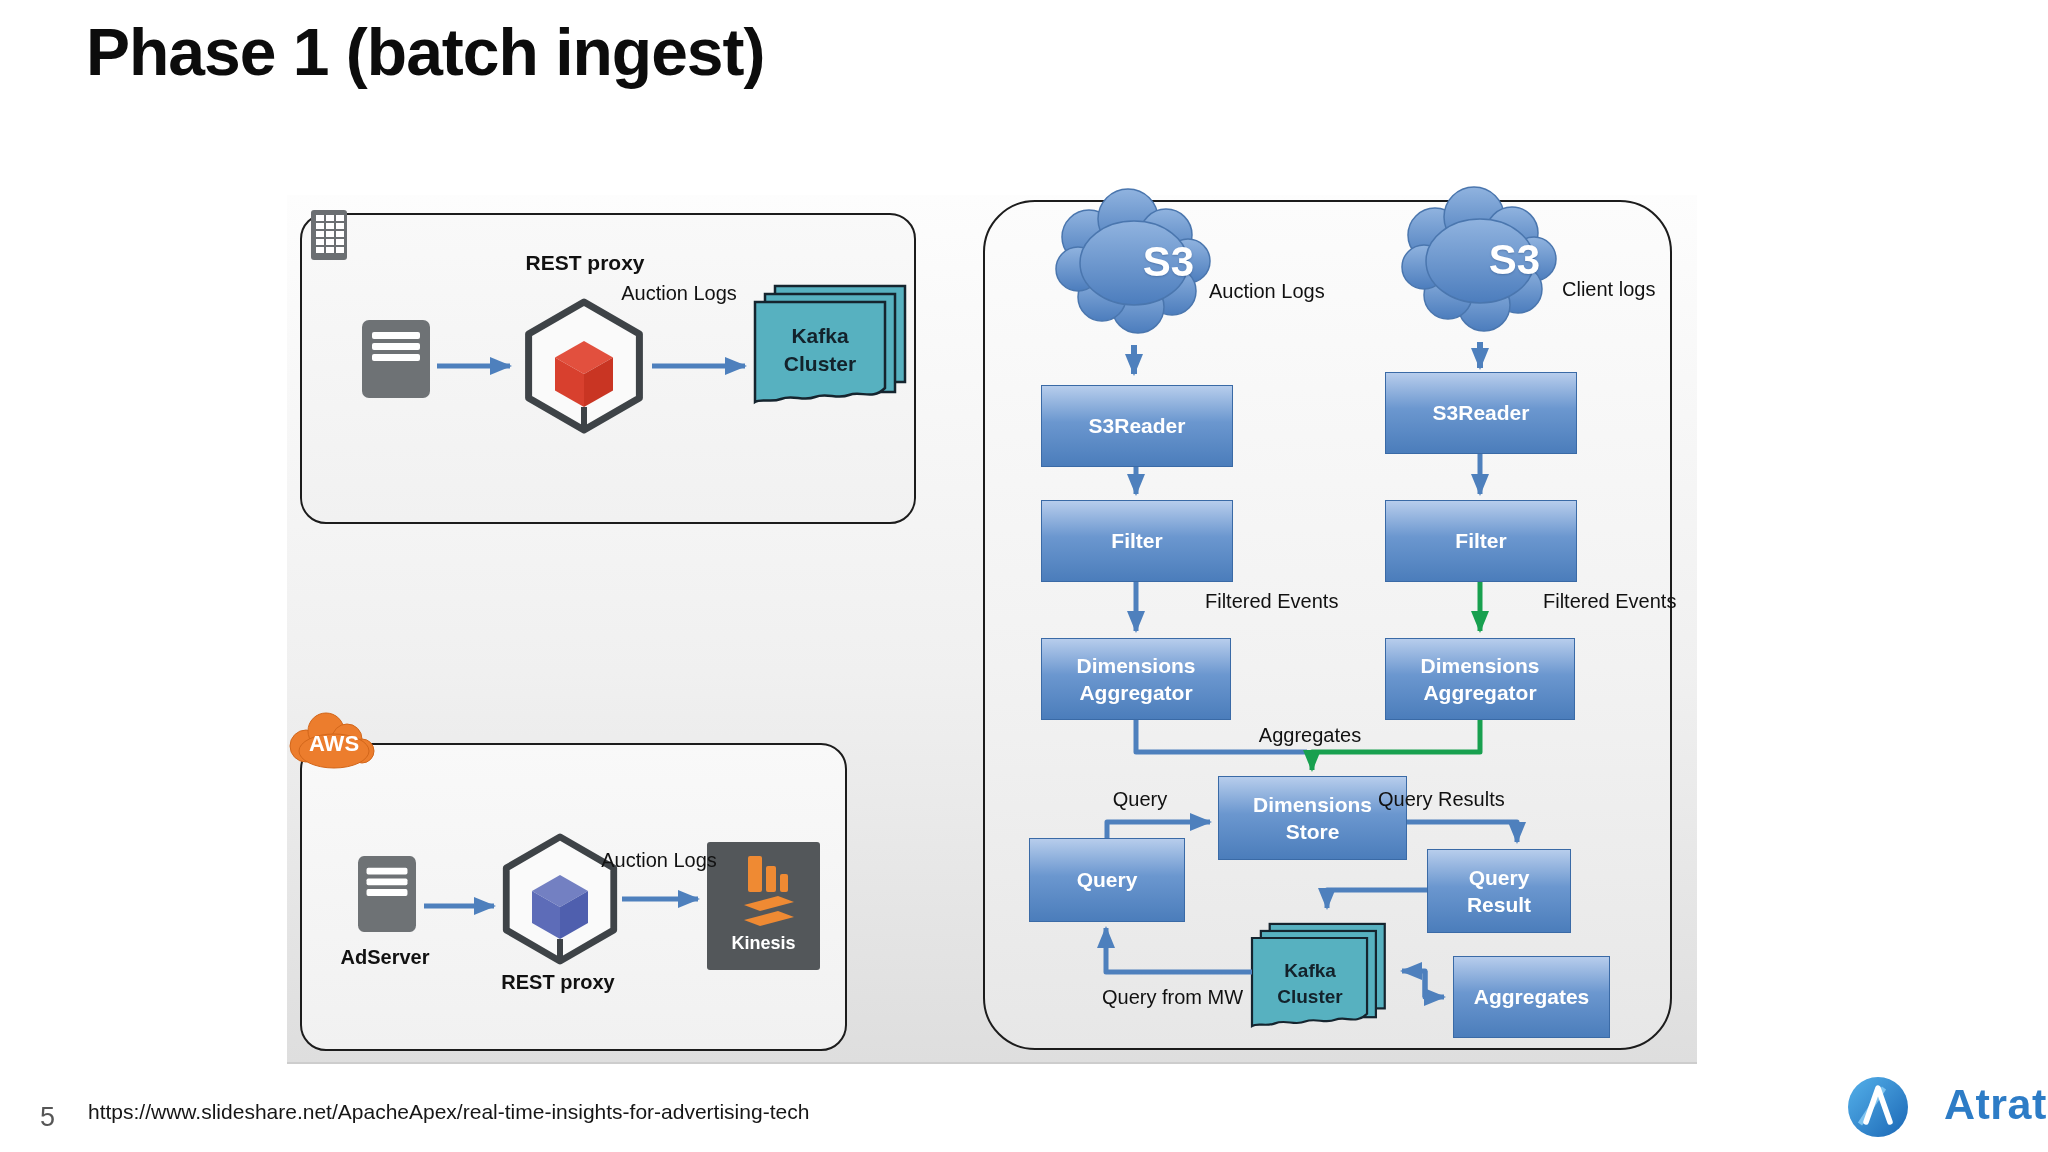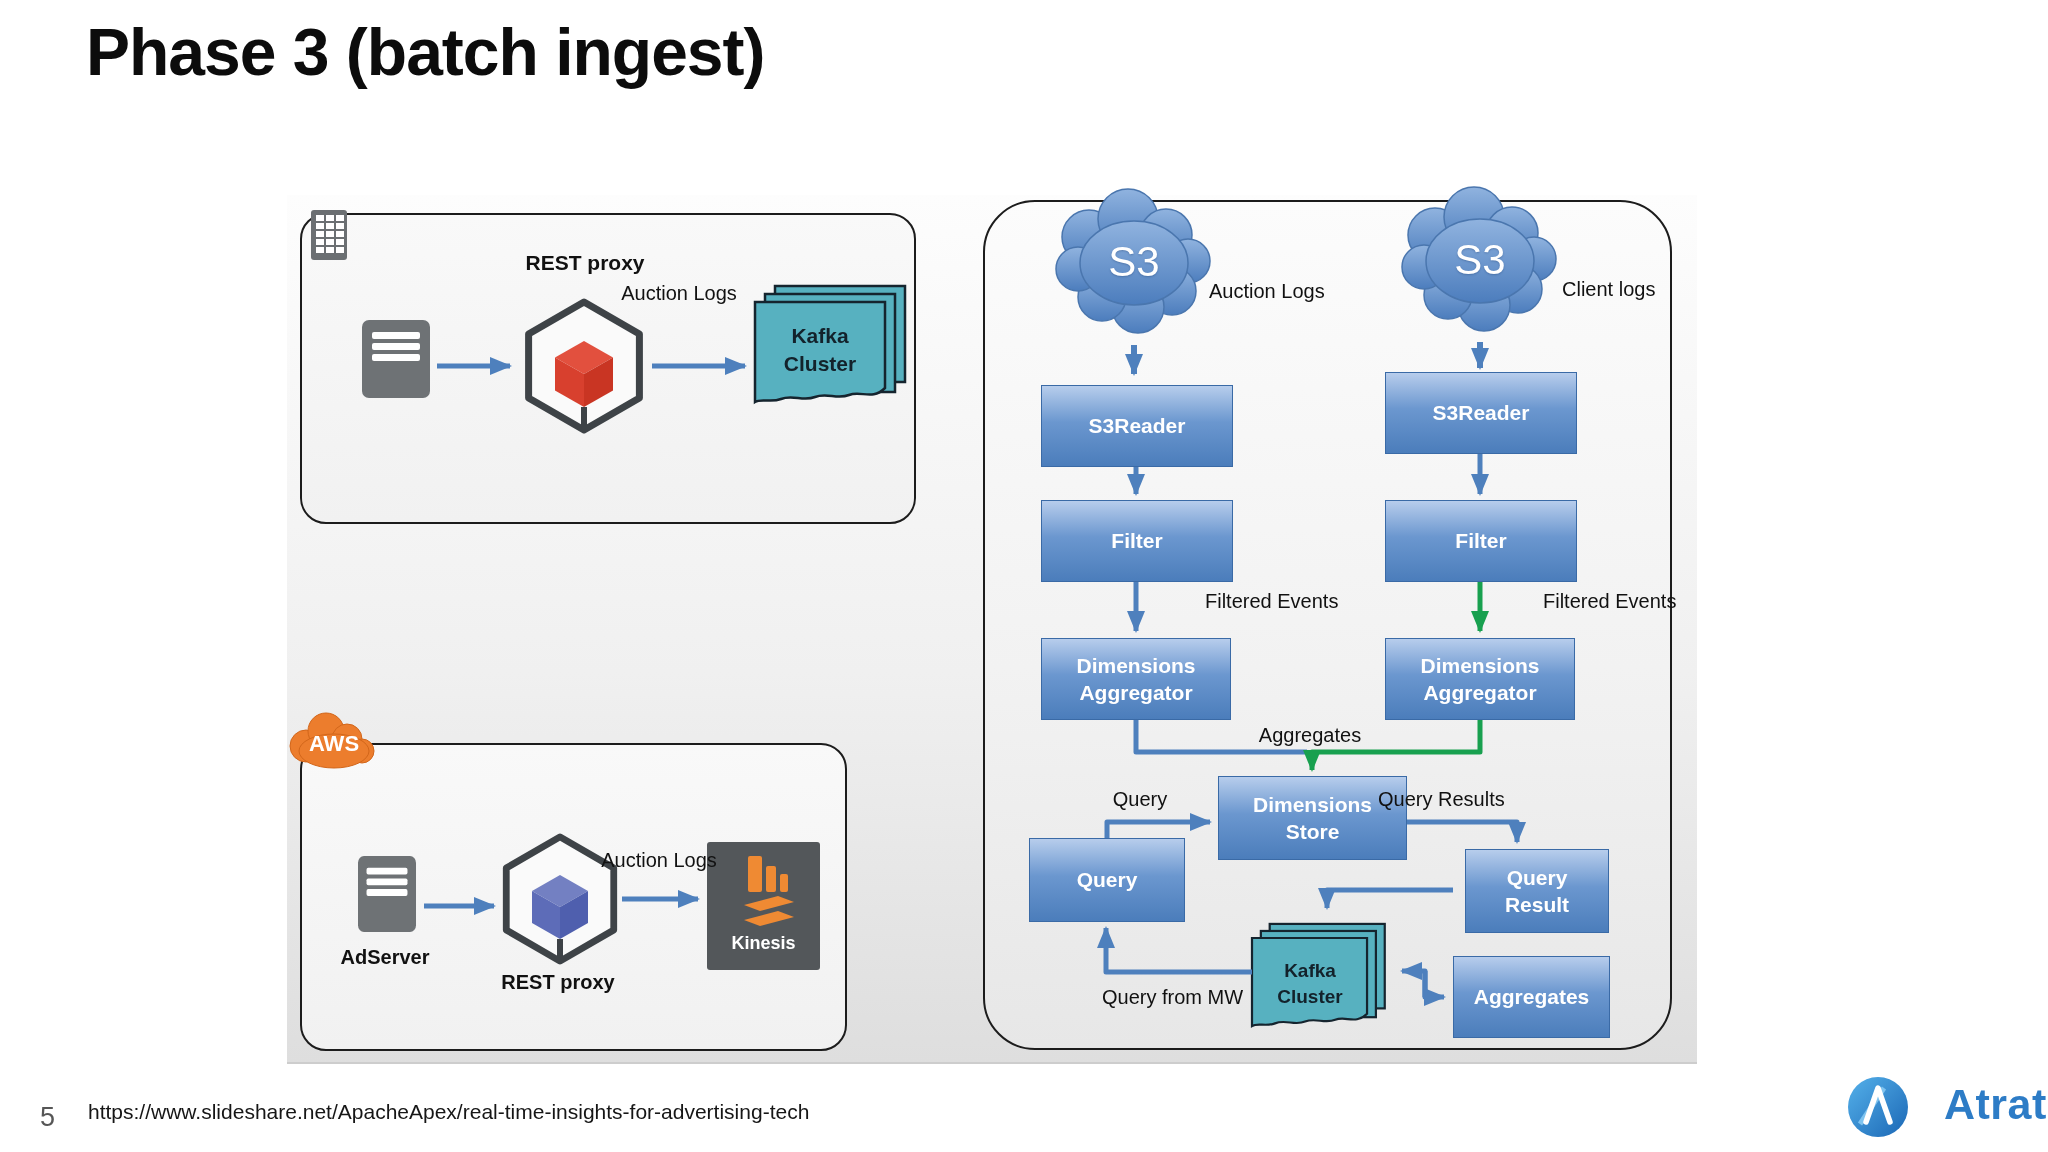--- a/index.html
+++ b/index.html
@@ -31,21 +31,21 @@
   .node{display:flex;align-items:center;justify-content:center;text-align:center;
         background:linear-gradient(180deg,var(--node-blue-top) 0%,#6b97cf 45%,var(--node-blue-bottom) 100%);
         border:1px solid var(--node-border);color:#fff;font-size:21px;font-weight:600;line-height:1.3;}
   
   .lbl{font-size:20px;color:#111;white-space:nowrap;}
   .bold{font-weight:700;}
   .ctr{text-align:center;}
   .white{color:#fff;}
   .wrap{white-space:normal;line-height:1.3;}
   .kafkatxt{font-size:21px;font-weight:700;color:#13222b;text-align:center;line-height:1.35;}
-  .s3txt{font-size:42px;font-weight:400;color:#fff;text-align:center;
+  .s3txt{font-size:42px;font-weight:700;color:#fff;text-align:right;
          text-shadow:0 1px 2px rgba(30,60,110,.35);}
   
   .arrow{fill:none;stroke-width:5px;stroke-linejoin:round;}
   .thick{stroke-width:6px;}
   .ab{stroke:var(--arrow-blue);}
   .ag{stroke:var(--arrow-green);}
   #mb path{fill:var(--arrow-blue);}
   #mg path{fill:var(--arrow-green);}
   .kfill{fill:var(--kafka-teal);stroke:#15242e;stroke-width:2.5px;}
   .cfill{fill:url(#gcloud);stroke:#4a76ae;stroke-width:1.5px;}
@@ -190,21 +190,21 @@
     <path class="arrow ab" marker-end="url(#mb)" d="M1425,997 V971 H1402"></path>
     <path class="arrow ab" marker-end="url(#mb)" d="M1425,971 V997 H1444"></path>
 
     <g>
       <circle cx="1878" cy="1107" r="30" fill="url(#gcircle)"></circle>
       <path d="M1860,1124 L1884,1088" stroke="#7ec3ef" stroke-width="5" fill="none"></path>
       <path d="M1866,1122 L1878,1088 L1890,1122" stroke="#ffffff" stroke-width="5.5" fill="none" stroke-linecap="round" stroke-linejoin="round"></path>
     </g>
   </svg>
 
-  <div class="abs title">Phase 3 (batch ingest)</div>
+  <div class="abs title">Phase 1 (batch ingest)</div>
 
   <div class="abs lbl bold ctr" style="left:520px;top:251px;width:130px;font-size:21px;">REST proxy</div>
   <div class="abs lbl ctr" style="left:616px;top:282px;width:126px;">Auction Logs</div>
   <div class="abs kafkatxt wrap" style="left:770px;top:322px;width:100px;">Kafka Cluster</div>
 
   <div class="abs lbl bold ctr white" style="left:294px;top:731px;width:80px;font-size:22px;">AWS</div>
   <div class="abs lbl bold ctr" style="left:325px;top:946px;width:120px;">AdServer</div>
   <div class="abs lbl bold ctr" style="left:498px;top:971px;width:120px;">REST proxy</div>
   <div class="abs lbl ctr" style="left:596px;top:849px;width:126px;">Auction Logs</div>
   <div class="abs lbl bold ctr white" style="left:707px;top:933px;width:113px;font-size:18px;">Kinesis</div>
@@ -215,21 +215,21 @@
   <div class="abs lbl" style="left:1562px;top:278px;">Client logs</div>
 
   <div class="abs node" style="left:1041px;top:385px;width:190px;height:80px;">S3Reader</div>
   <div class="abs node" style="left:1385px;top:372px;width:190px;height:80px;">S3Reader</div>
   <div class="abs node" style="left:1041px;top:500px;width:190px;height:80px;">Filter</div>
   <div class="abs node" style="left:1385px;top:500px;width:190px;height:80px;">Filter</div>
   <div class="abs node" style="left:1041px;top:638px;width:190px;height:82px;padding:0 28px;box-sizing:border-box;">Dimensions Aggregator</div>
   <div class="abs node" style="left:1385px;top:638px;width:190px;height:82px;padding:0 28px;box-sizing:border-box;">Dimensions Aggregator</div>
   <div class="abs node" style="left:1218px;top:776px;width:189px;height:84px;padding:0 34px;box-sizing:border-box;">Dimensions Store</div>
   <div class="abs node" style="left:1029px;top:838px;width:154px;height:82px;">Query</div>
-  <div class="abs node" style="left:1465px;top:849px;width:144px;height:84px;padding:0 40px;box-sizing:border-box;">Query Result</div>
+  <div class="abs node" style="left:1427px;top:849px;width:144px;height:84px;padding:0 40px;box-sizing:border-box;">Query Result</div>
   <div class="abs node" style="left:1453px;top:956px;width:155px;height:80px;">Aggregates</div>
 
   <div class="abs lbl" style="left:1205px;top:590px;">Filtered Events</div>
   <div class="abs lbl" style="left:1543px;top:590px;">Filtered Events</div>
   <div class="abs lbl ctr" style="left:1250px;top:724px;width:120px;">Aggregates</div>
   <div class="abs lbl ctr" style="left:1100px;top:788px;width:80px;">Query</div>
   <div class="abs lbl" style="left:1378px;top:788px;">Query Results</div>
   <div class="abs kafkatxt wrap" style="left:1268px;top:958px;width:84px;font-size:19px;">Kafka Cluster</div>
   <div class="abs lbl" style="left:1102px;top:986px;">Query from MW</div>
 

